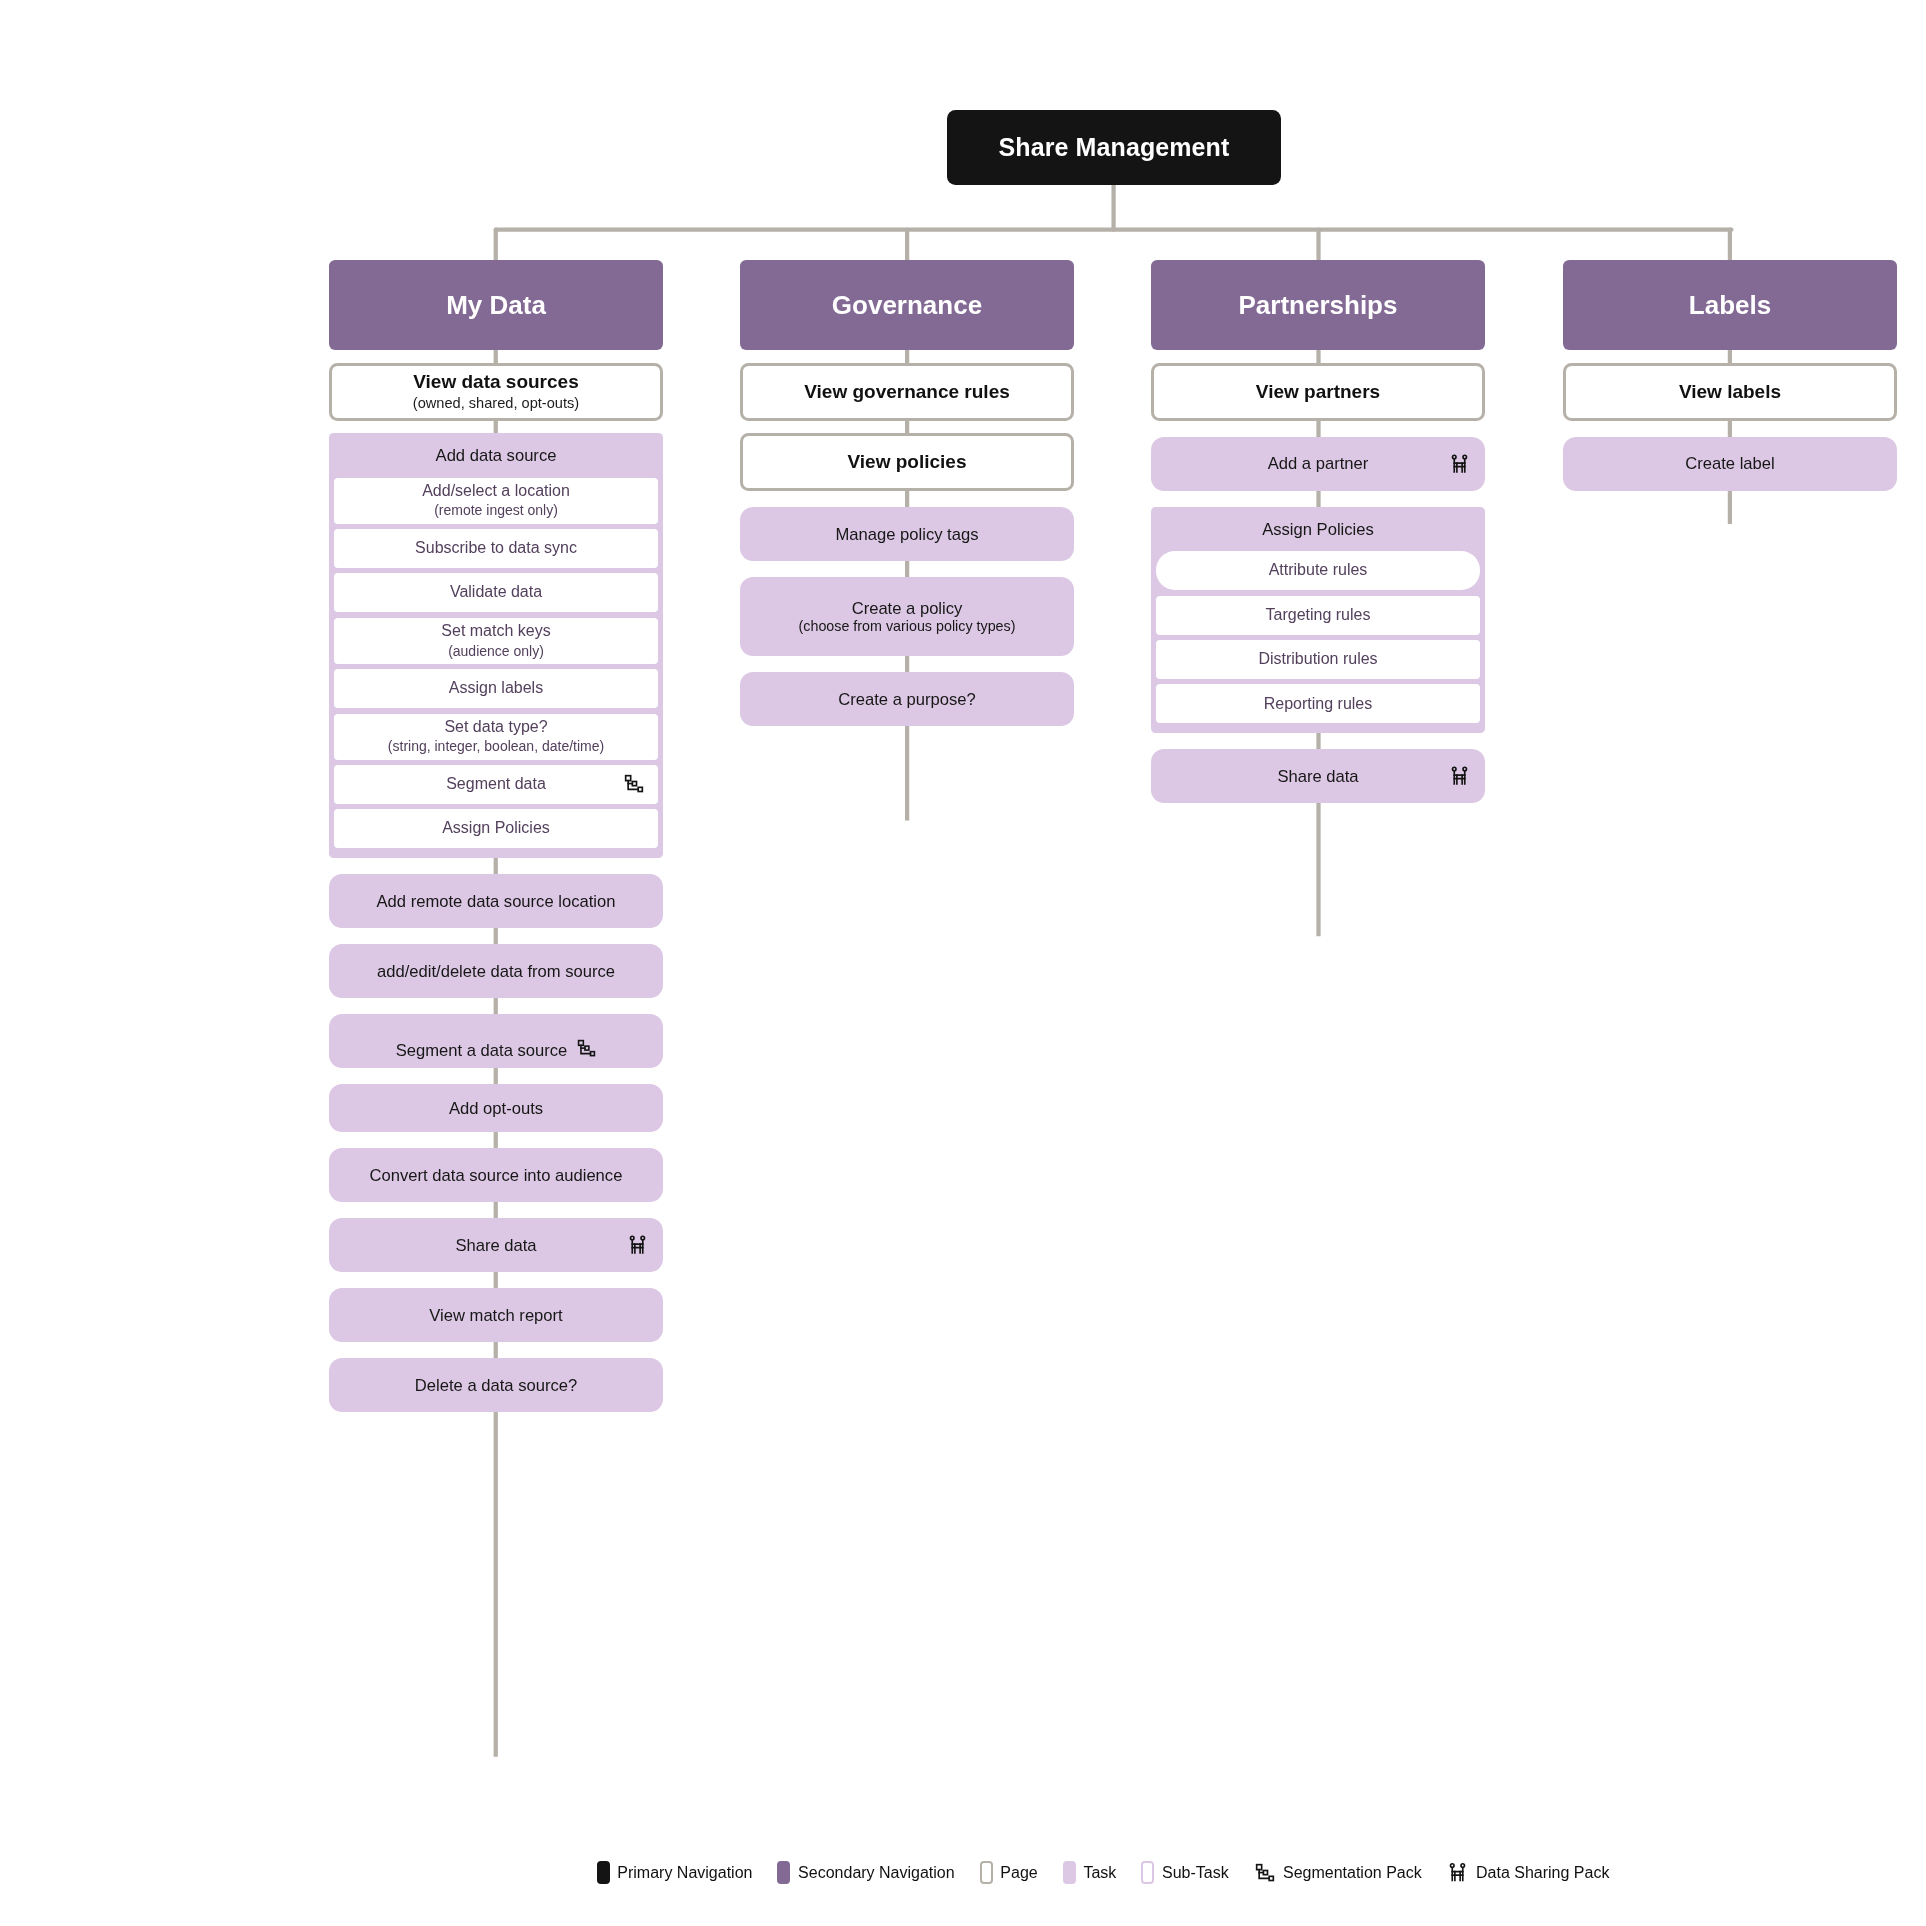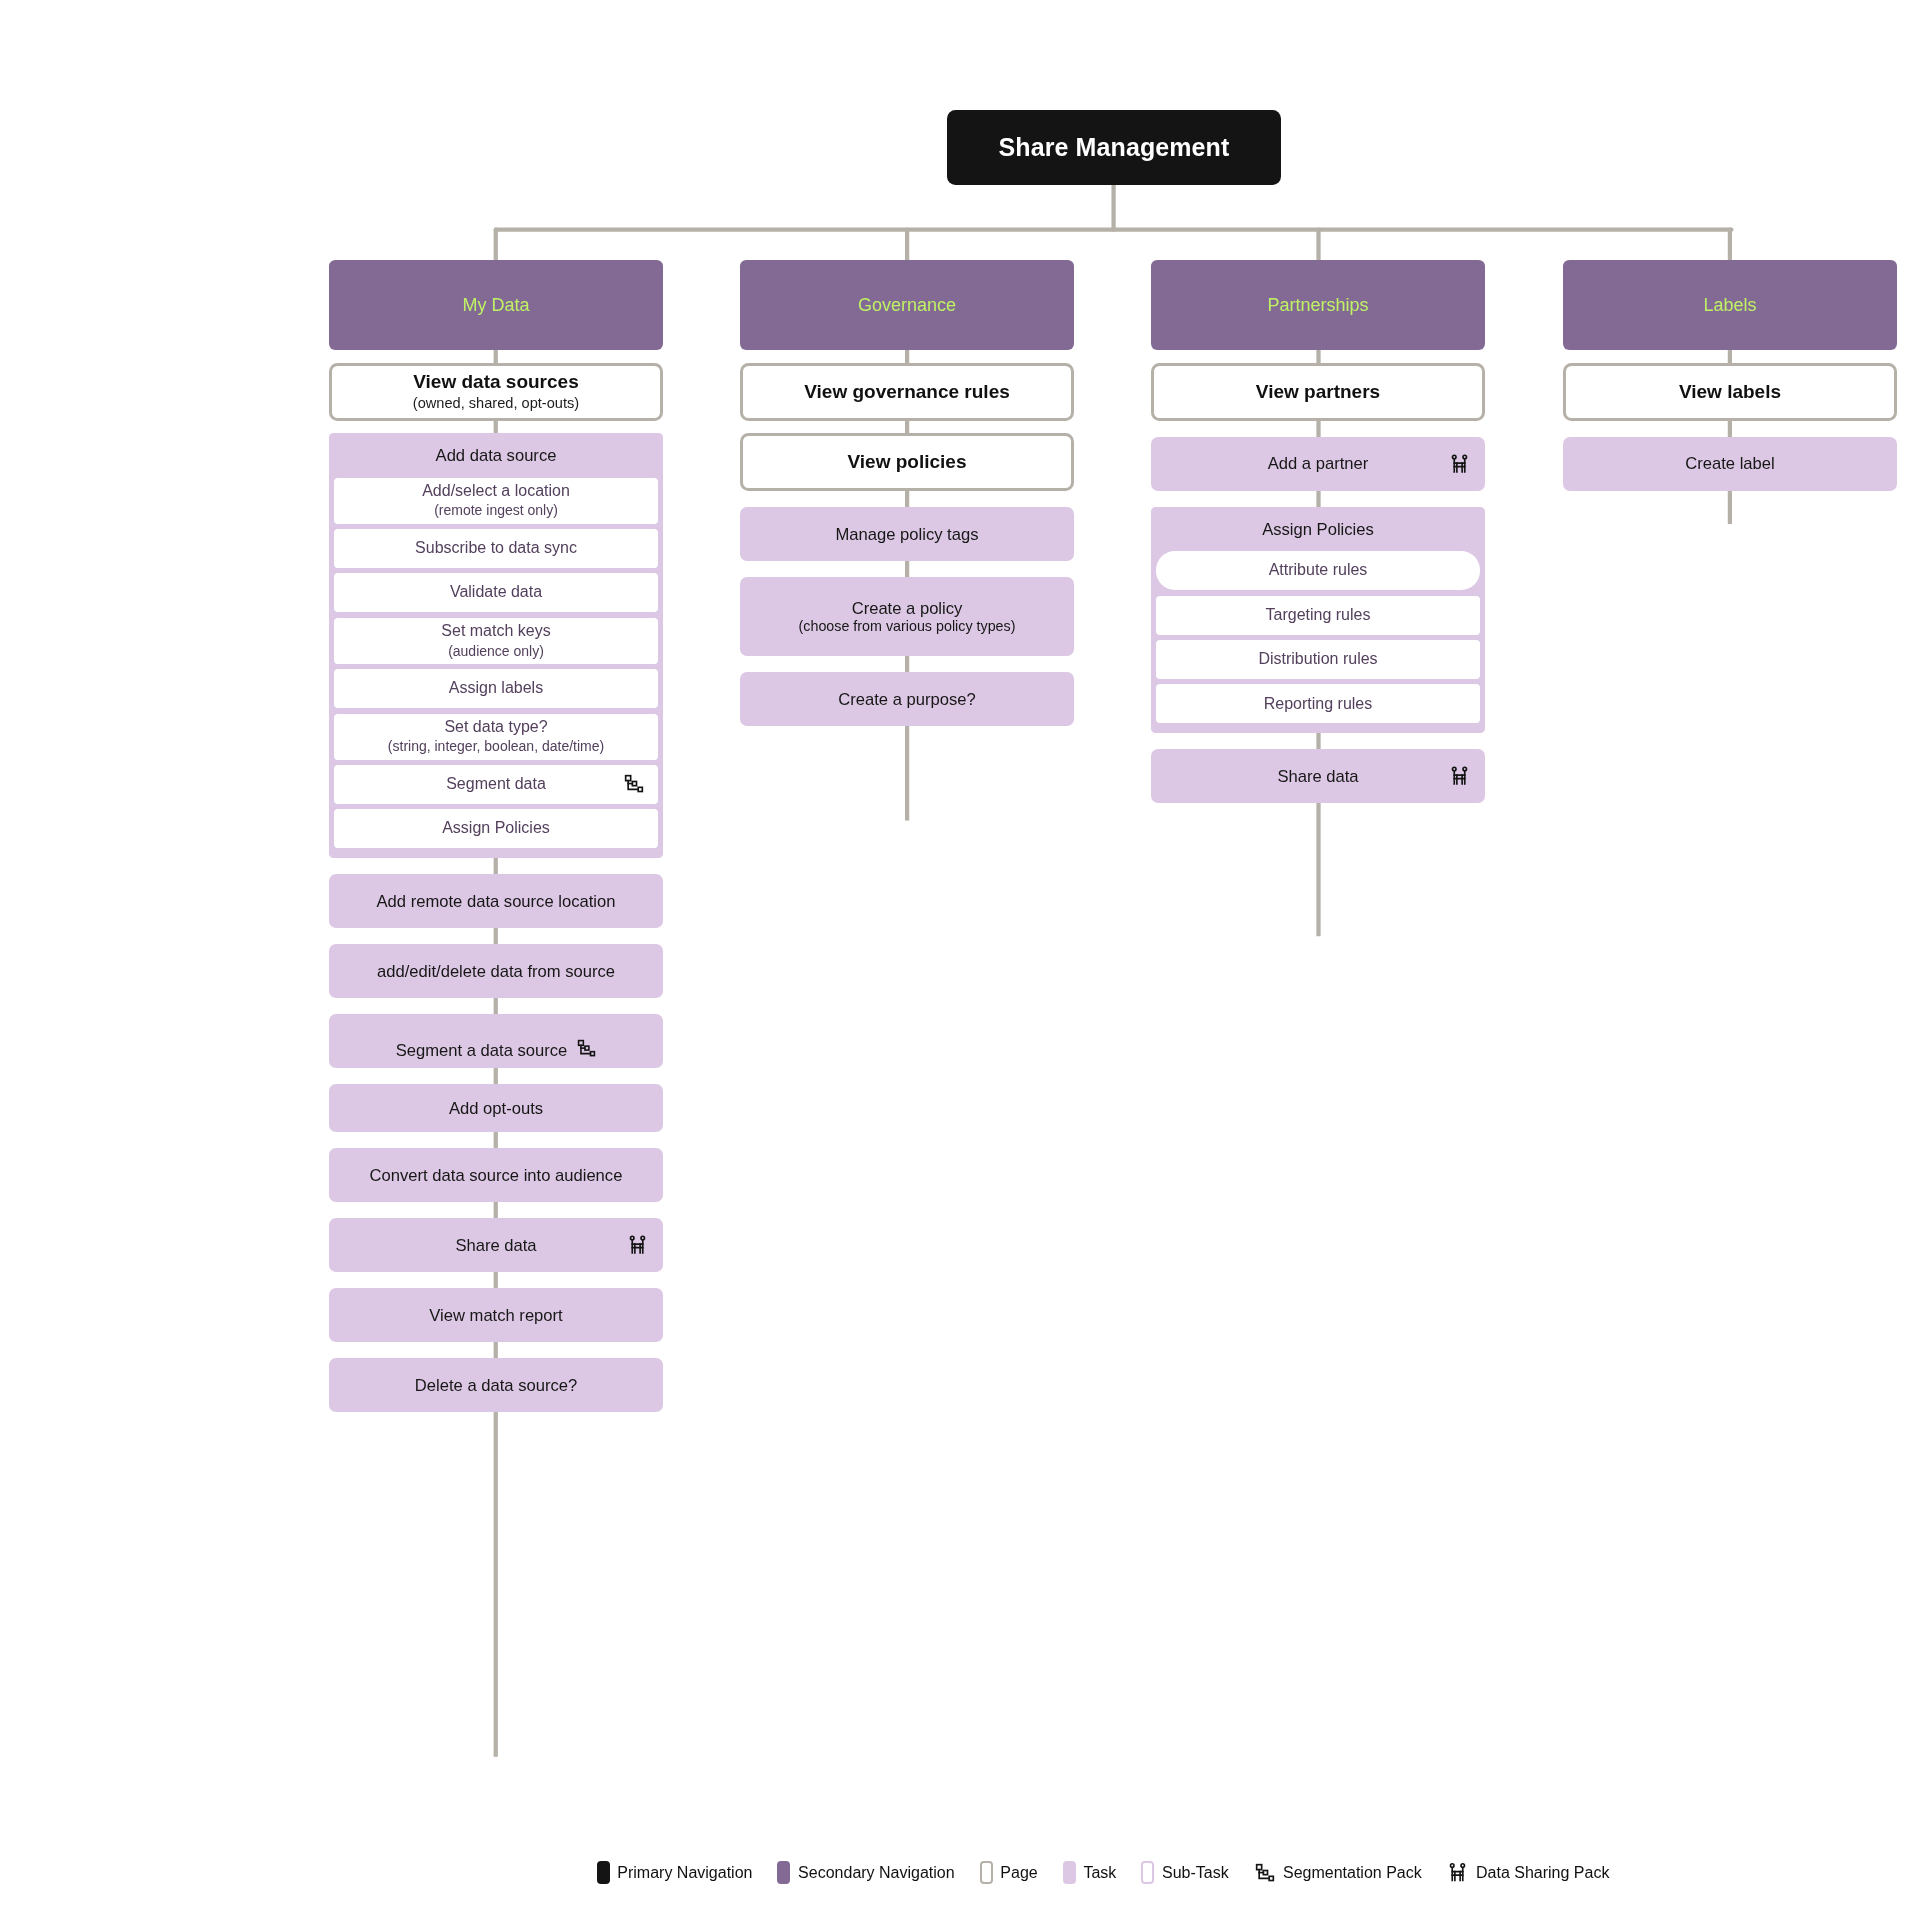--- a/index.html
+++ b/index.html
@@ -38,23 +38,23 @@
 
   
   .nav2 {
     height: 90px;
     background: #836a95;
     border-radius: 6.2px;
     display: flex; align-items: center; justify-content: center;
     position: relative; z-index: 2;
   }
   .nav2 .label {
-    color: #bef264;
-    font-size: 18px;
-    font-weight: 400;
+    color: #ffffff;
+    font-size: 26px;
+    font-weight: 700;
   }
 
   .page {
     background: #ffffff;
     border: 3.5px solid #b5b0a8;
     border-radius: 8.5px;
     display: flex; flex-direction: column;
     align-items: center; justify-content: center;
     position: relative; z-index: 2;
     padding: 7px 9.2px;
@@ -70,21 +70,21 @@
     color: #1d1d1d;
     font-size: 14.6px;
     font-weight: 400;
     line-height: 1.2;
     text-align: center;
     margin-top: 2.3px;
   }
 
   .task {
     background: #dcc8e4;
-    border-radius: 7px;
+    border-radius: 13px;
     position: relative; z-index: 2;
     display: flex; flex-direction: column;
     align-items: center; justify-content: center;
     padding: 6.2px 8.5px;
   }
   .task .title {
     color: #171717;
     font-size: 16.6px;
     font-weight: 400;
     line-height: 1.18;

